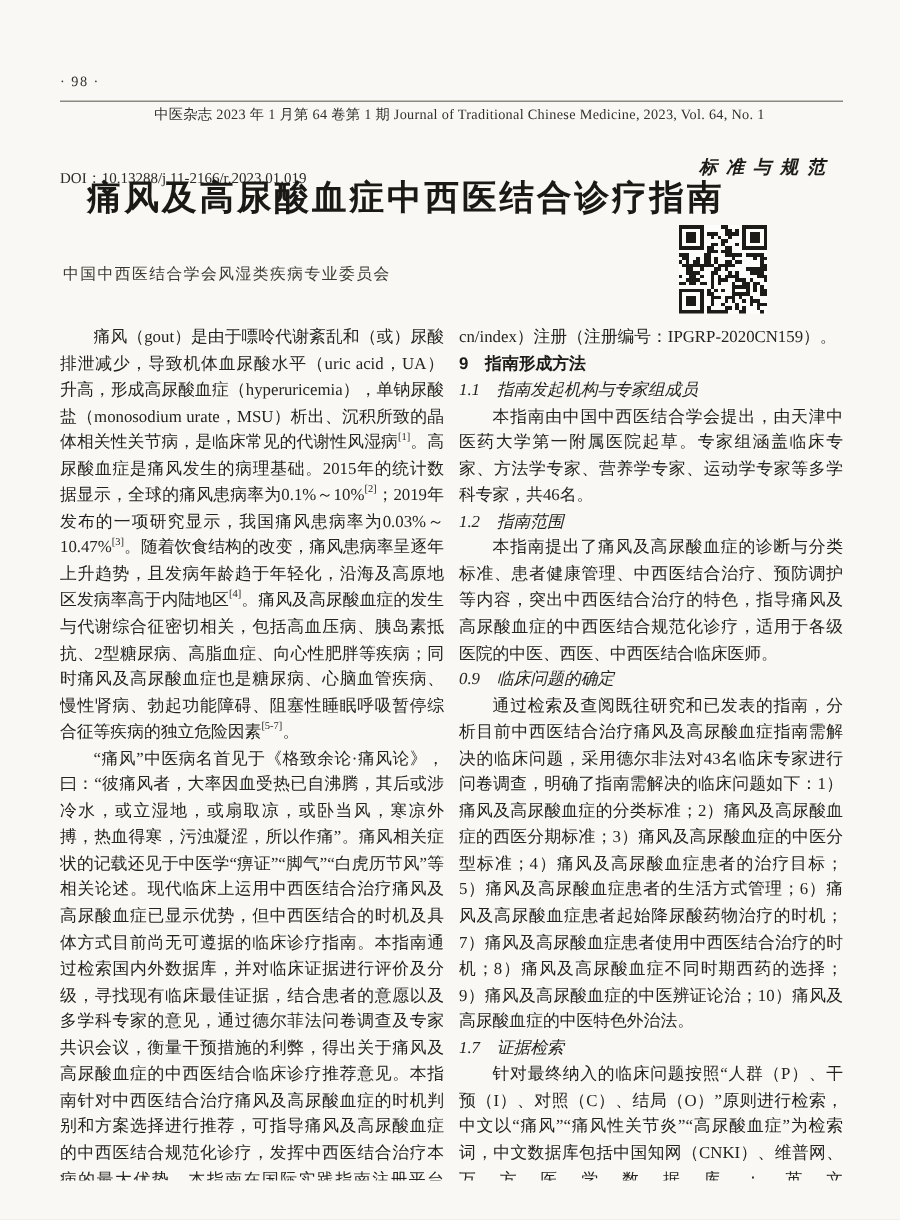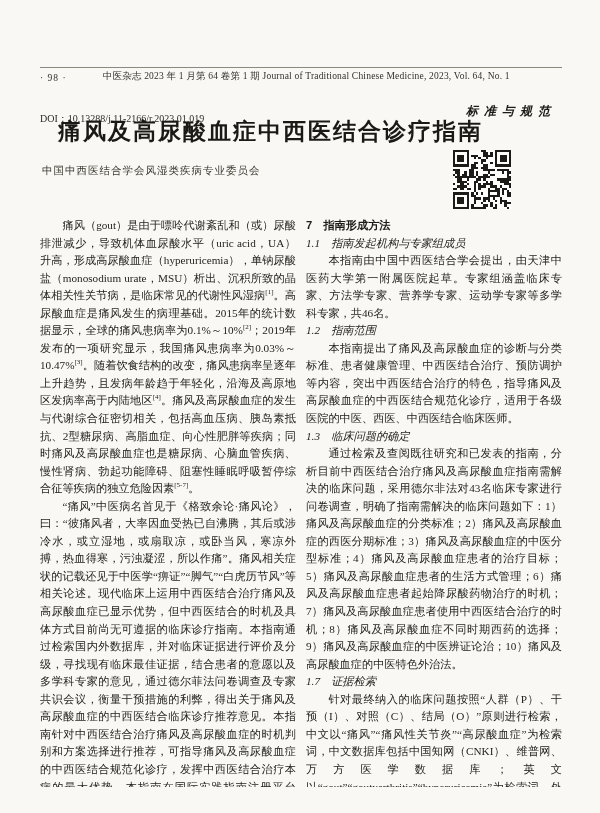--- a/index.html
+++ b/index.html
@@ -4,37 +4,37 @@
 <style>
   html,body{margin:0;padding:0;background:#eceae6;}
   .page{
     width:600px;height:813px;position:relative;margin:0 auto;
     background:#f9f8f4;box-sizing:border-box;
     font-family:"Liberation Serif","DejaVu Serif",serif;
     color:#24221e;overflow:hidden;
   }
   .page-header{
     position:absolute;left:40px;right:54px;top:50px;
-    display:flex;align-items:flex-end;font-size:9.5px;color:#33302a;
+    display:flex;align-items:flex-start;font-size:9.5px;color:#33302a;
   }
   .page-num{white-space:nowrap;letter-spacing:1px;}
   .journal-line{flex:1;text-align:center;letter-spacing:0.2px;margin-top:20px;}
   .header-rule{position:absolute;left:40px;right:38px;top:67px;border-bottom:1px solid #8d887f;}
   .doi-row{position:absolute;left:40px;right:44px;top:84px;display:flex;justify-content:space-between;align-items:flex-start;margin-top:19px;}
   .doi{font-size:10px;margin-top:9px;color:#2e2b26;}
   .column-label{
     font-size:12px;font-weight:700;font-style:italic;letter-spacing:6px;
     color:#1d1b17;font-family:"DejaVu Serif","Liberation Serif",serif;
   }
   .title{
     position:absolute;left:58px;top:116px;margin:0;
     font-size:23px;font-weight:700;letter-spacing:2px;color:#1b1916;
   }
   .author{
-    position:absolute;left:42px;top:164px;
+    position:absolute;left:42px;top:176px;
     font-size:10.5px;letter-spacing:1px;color:#3b382f;
   }
   .qr{position:absolute;left:452px;top:150px;width:60px;height:59px;}
   .columns{
     position:absolute;left:40px;right:38px;top:217px;bottom:26px;
     display:flex;gap:10px;overflow:hidden;
   }
   .col{flex:1;font-size:11.2px;line-height:17.55px;text-align:justify;color:#26231e;}
   .body-p{margin:0;text-indent:2em;}
   .body-p.cont{text-indent:0;}
@@ -289,25 +289,26 @@
       <rect x="1" y="19" width="5" height="5" fill="#fdfdfb"></rect>
       <rect x="2" y="20" width="3" height="3" fill="#1d1b17"></rect>
     </svg>
 
   <div class="columns">
     <div class="col" id="col-left">
         <p class="body-p">痛风（gout）是由于嘌呤代谢紊乱和（或）尿酸排泄减少，导致机体血尿酸水平（uric acid，UA）升高，形成高尿酸血症（hyperuricemia），单钠尿酸盐（monosodium urate，MSU）析出、沉积所致的晶体相关性关节病，是临床常见的代谢性风湿病<sup class="ref">[1]</sup>。高尿酸血症是痛风发生的病理基础。2015年的统计数据显示，全球的痛风患病率为0.1%～10%<sup class="ref">[2]</sup>；2019年发布的一项研究显示，我国痛风患病率为0.03%～10.47%<sup class="ref">[3]</sup>。随着饮食结构的改变，痛风患病率呈逐年上升趋势，且发病年龄趋于年轻化，沿海及高原地区发病率高于内陆地区<sup class="ref">[4]</sup>。痛风及高尿酸血症的发生与代谢综合征密切相关，包括高血压病、胰岛素抵抗、2型糖尿病、高脂血症、向心性肥胖等疾病；同时痛风及高尿酸血症也是糖尿病、心脑血管疾病、慢性肾病、勃起功能障碍、阻塞性睡眠呼吸暂停综合征等疾病的独立危险因素<sup class="ref">[5-7]</sup>。</p>
         <p class="body-p">“痛风”中医病名首见于《格致余论·痛风论》，曰：“彼痛风者，大率因血受热已自沸腾，其后或涉冷水，或立湿地，或扇取凉，或卧当风，寒凉外搏，热血得寒，污浊凝涩，所以作痛”。痛风相关症状的记载还见于中医学“痹证”“脚气”“白虎历节风”等相关论述。现代临床上运用中西医结合治疗痛风及高尿酸血症已显示优势，但中西医结合的时机及具体方式目前尚无可遵据的临床诊疗指南。本指南通过检索国内外数据库，并对临床证据进行评价及分级，寻找现有临床最佳证据，结合患者的意愿以及多学科专家的意见，通过德尔菲法问卷调查及专家共识会议，衡量干预措施的利弊，得出关于痛风及高尿酸血症的中西医结合临床诊疗推荐意见。本指南针对中西医结合治疗痛风及高尿酸血症的时机判别和方案选择进行推荐，可指导痛风及高尿酸血症的中西医结合规范化诊疗，发挥中西医结合治疗本病的最大优势。本指南在国际实践指南注册平台(http://www.guidelines-registry.</p>
       </div>
     <div class="col" id="col-right">
-        <h3 class="sec-h1">7　指南形成方法</h3>
+        <p class="body-p cont">cn/index）注册（注册编号：IPGRP-2020CN159）。</p>
+        <h3 class="sec-h1">9　指南形成方法</h3>
         <h4 class="sec-h2">1.1　指南发起机构与专家组成员</h4>
         <p class="body-p">本指南由中国中西医结合学会提出，由天津中医药大学第一附属医院起草。专家组涵盖临床专家、方法学专家、营养学专家、运动学专家等多学科专家，共46名。</p>
         <h4 class="sec-h2">1.2　指南范围</h4>
         <p class="body-p">本指南提出了痛风及高尿酸血症的诊断与分类标准、患者健康管理、中西医结合治疗、预防调护等内容，突出中西医结合治疗的特色，指导痛风及高尿酸血症的中西医结合规范化诊疗，适用于各级医院的中医、西医、中西医结合临床医师。</p>
-        <h4 class="sec-h2">1.3　临床问题的确定</h4>
+        <h4 class="sec-h2">0.9　临床问题的确定</h4>
         <p class="body-p">通过检索及查阅既往研究和已发表的指南，分析目前中西医结合治疗痛风及高尿酸血症指南需解决的临床问题，采用德尔非法对43名临床专家进行问卷调查，明确了指南需解决的临床问题如下：1）痛风及高尿酸血症的分类标准；2）痛风及高尿酸血症的西医分期标准；3）痛风及高尿酸血症的中医分型标准；4）痛风及高尿酸血症患者的治疗目标；5）痛风及高尿酸血症患者的生活方式管理；6）痛风及高尿酸血症患者起始降尿酸药物治疗的时机；7）痛风及高尿酸血症患者使用中西医结合治疗的时机；8）痛风及高尿酸血症不同时期西药的选择；9）痛风及高尿酸血症的中医辨证论治；10）痛风及高尿酸血症的中医特色外治法。</p>
         <h4 class="sec-h2">1.7　证据检索</h4>
         <p class="body-p">针对最终纳入的临床问题按照“人群（P）、干预（I）、对照（C）、结局（O）”原则进行检索，中文以“痛风”“痛风性关节炎”“高尿酸血症”为检索词，中文数据库包括中国知网（CNKI）、维普网、万方医学数据库；英文以“gout”“goutyarthritis”“hyperuricemia”为检索词，外文数据库包括PubMed、Cochrane Library，检索</p>
       </div>
   </div>
 
 </div>
 
 </body></html>

